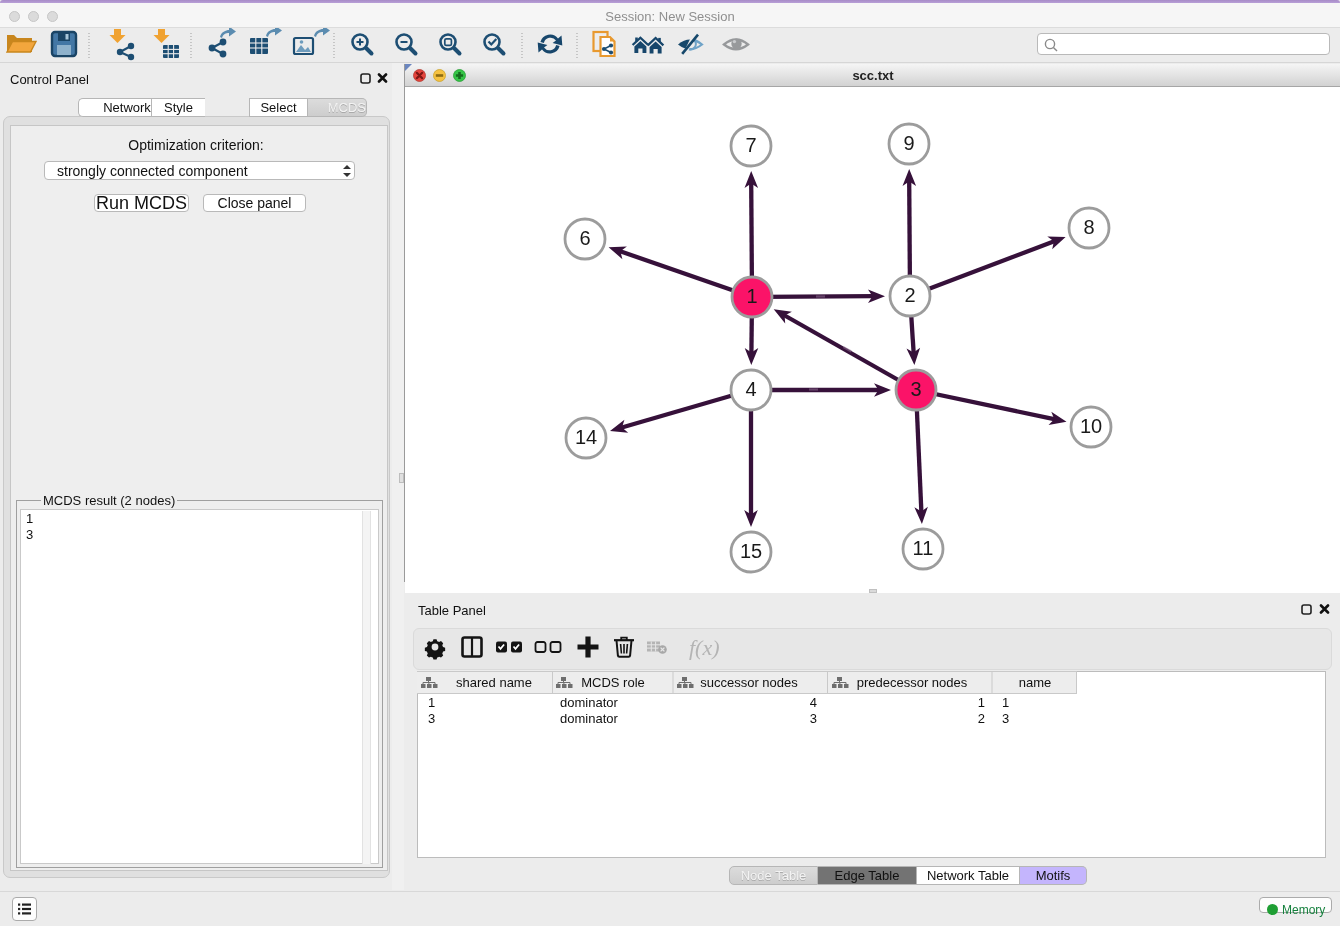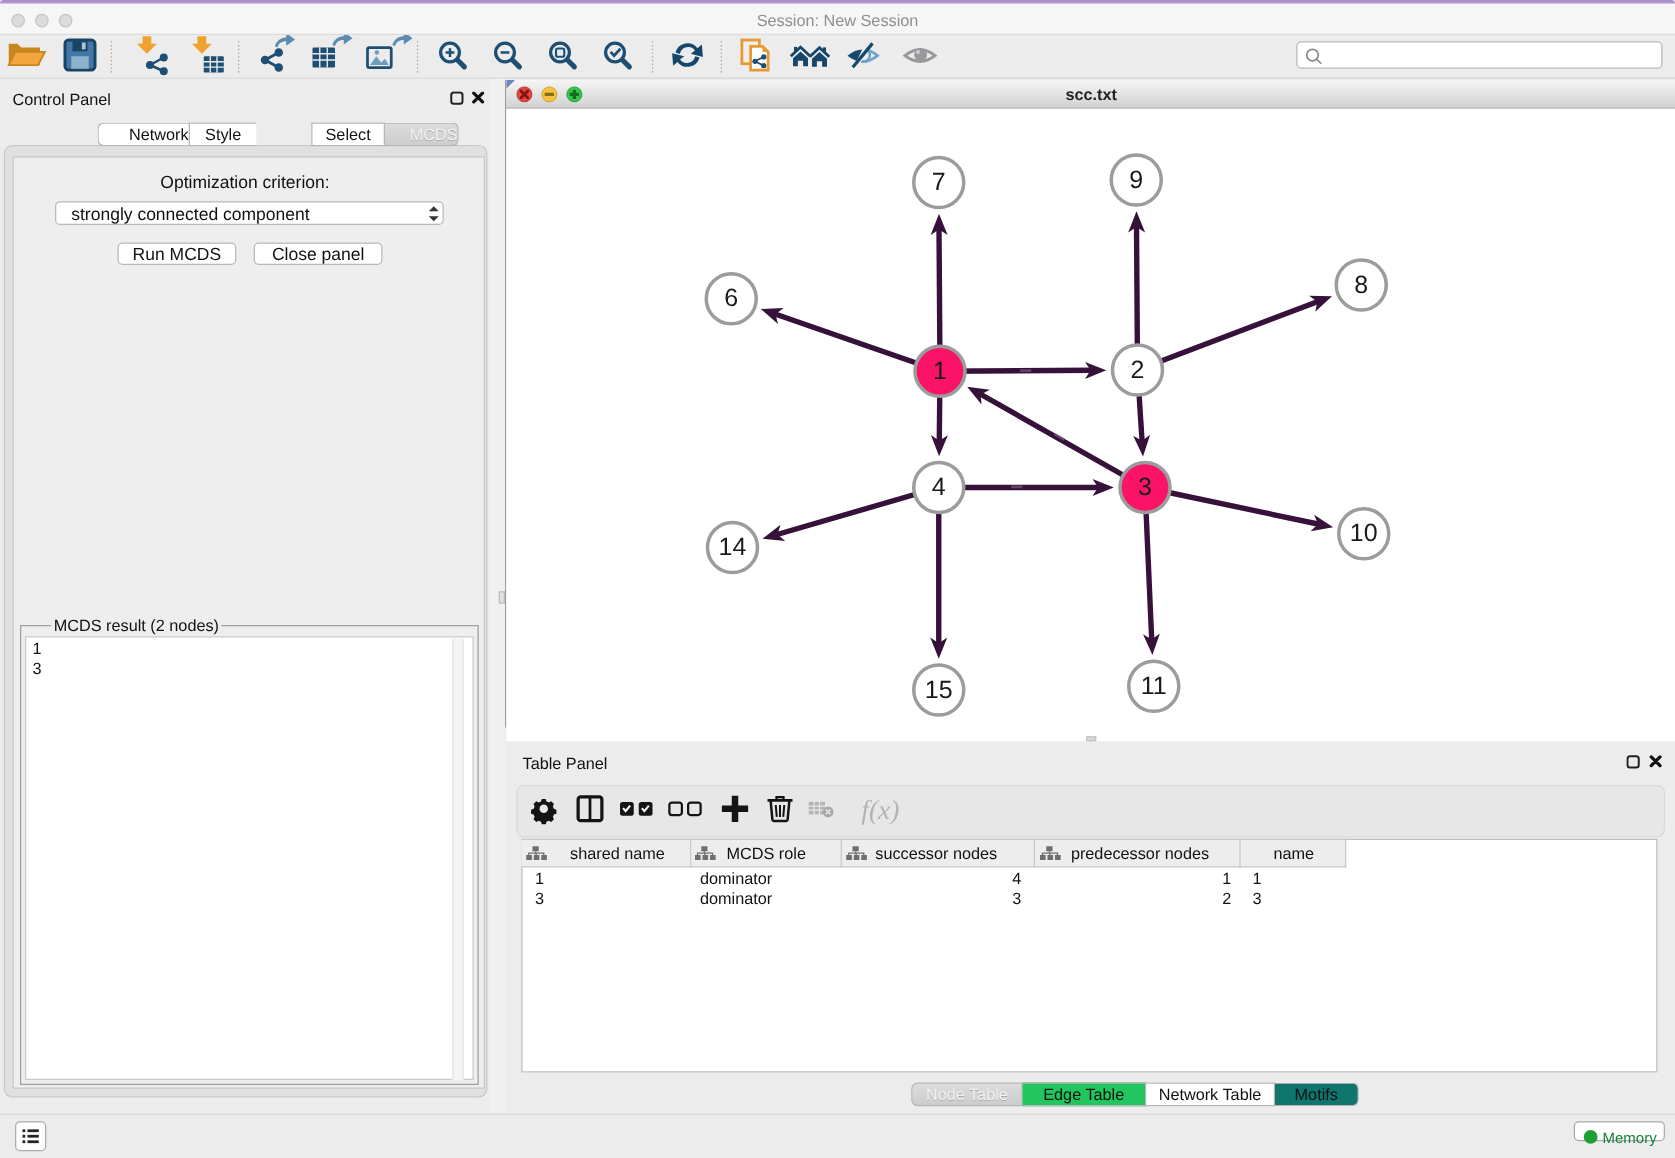--- a/index.html
+++ b/index.html
@@ -213,21 +213,21 @@
     <div style="width:59px;background:linear-gradient(#dcdcdc,#cdcdcd);border:1px solid #b6b6b6;border-left:none;border-radius:0 5px 5px 0;text-align:right;line-height:18px;color:#f3f3f3;text-shadow:0 1px 0 #aaa;">MCDS</div>
   </div>
 
   <div class="abs" style="left:0;top:74px;width:392px;text-align:center;font-size:14px;">Optimization criterion:</div>
   <div class="abs" style="left:44px;top:98px;width:311px;height:19px;background:#fff;border:1px solid #b9b9b9;border-radius:4px;font-size:14px;line-height:17px;">
     <div class="abs" style="left:12px;top:1px;">strongly connected component</div>
     <svg class="abs" style="left:296px;top:2px;" width="12" height="14">
         <path d="M2,5 L6,1 L10,5 Z M2,9 L6,13 L10,9 Z" fill="#333"></path>
       </svg>
   </div>
-  <div class="abs" style="left:94px;top:131px;width:95px;height:18px;background:#fff;border:1px solid #b9b9b9;border-radius:4px;text-align:center;line-height:16px;font-size:14px;">Run MCDS</div>
+  <div class="abs" style="left:94px;top:131px;width:95px;height:18px;background:#fff;border:1px solid #b9b9b9;border-radius:4px;text-align:center;line-height:16px;font-size:18px;">Run MCDS</div>
   <div class="abs" style="left:203px;top:131px;width:103px;height:18px;background:#fff;border:1px solid #b9b9b9;border-radius:4px;text-align:center;line-height:16px;font-size:14px;">Close panel</div>
 
   <div class="abs" style="left:16px;top:437px;width:367px;height:368px;border:1px solid #9f9f9f;">
     <div class="abs" style="left:4px;top:-8px;background:#eeeeee;padding:0 2px;font-size:13px;margin-left:20px;">MCDS result (2 nodes)</div>
     <div class="abs" style="left:3px;top:8px;width:359px;height:355px;background:#fff;border:1px solid #c9c9c9;font-size:13px;line-height:16px;">
       <div style="padding:1px 0 0 5px;">1<br>3</div>
       <div class="abs" style="right:7px;top:1px;width:9px;height:353px;background:#f4f4f4;border-left:1px solid #e2e2e2;border-right:1px solid #e2e2e2;"></div>
     </div>
   </div>
 </div>
@@ -432,23 +432,23 @@
       <text x="11" y="52">3</text>
         <text x="143" y="52">dominator</text>
       <text x="400" y="52" text-anchor="end">3</text>
         <text x="568" y="52" text-anchor="end">2</text>
         <text x="585" y="52">3</text>
     </g>
   </svg>
 
   <div class="abs" style="left:289px;top:269px;height:19px;display:flex;font-size:13px;padding-left:36px;">
     <div style="width:89px;background:linear-gradient(#dcdcdc,#cdcdcd);border:1px solid #b6b6b6;border-radius:5px 0 0 5px;text-align:center;line-height:18px;color:#f3f3f3;text-shadow:0 1px 0 #aaa;">Node Table</div>
-    <div style="width:99px;background:#22c55e;border:1px solid #b6b6b6;border-left:none;text-align:center;line-height:18px;">Edge Table</div>
+    <div style="width:99px;background:#737373;border:1px solid #b6b6b6;border-left:none;text-align:center;line-height:18px;">Edge Table</div>
     <div style="width:103px;background:#fff;border:1px solid #b6b6b6;border-left:none;text-align:center;line-height:18px;">Network Table</div>
-    <div style="width:67px;background:#0f766e;border:1px solid #b6b6b6;border-left:none;border-radius:0 5px 5px 0;text-align:center;line-height:18px;">Motifs</div>
+    <div style="width:67px;background:#c4b5fd;border:1px solid #b6b6b6;border-left:none;border-radius:0 5px 5px 0;text-align:center;line-height:18px;">Motifs</div>
   </div>
 </div>
 
 <div class="abs" style="left:0;top:891px;width:1340px;height:35px;background:#ececec;border-top:1px solid #d8d8d8;"></div>
 <div class="abs" style="left:12px;top:897px;width:25px;height:24px;background:#fdfdfd;border:1px solid #ababab;border-radius:4px;">
   <svg width="23" height="22" viewBox="0 0 23 22">
       <g fill="#222">
         <rect x="5" y="5.5" width="2.2" height="2.2"></rect>
         <rect x="9" y="5.5" width="9" height="2.2"></rect>
         <rect x="5" y="9.9" width="2.2" height="2.2"></rect>

